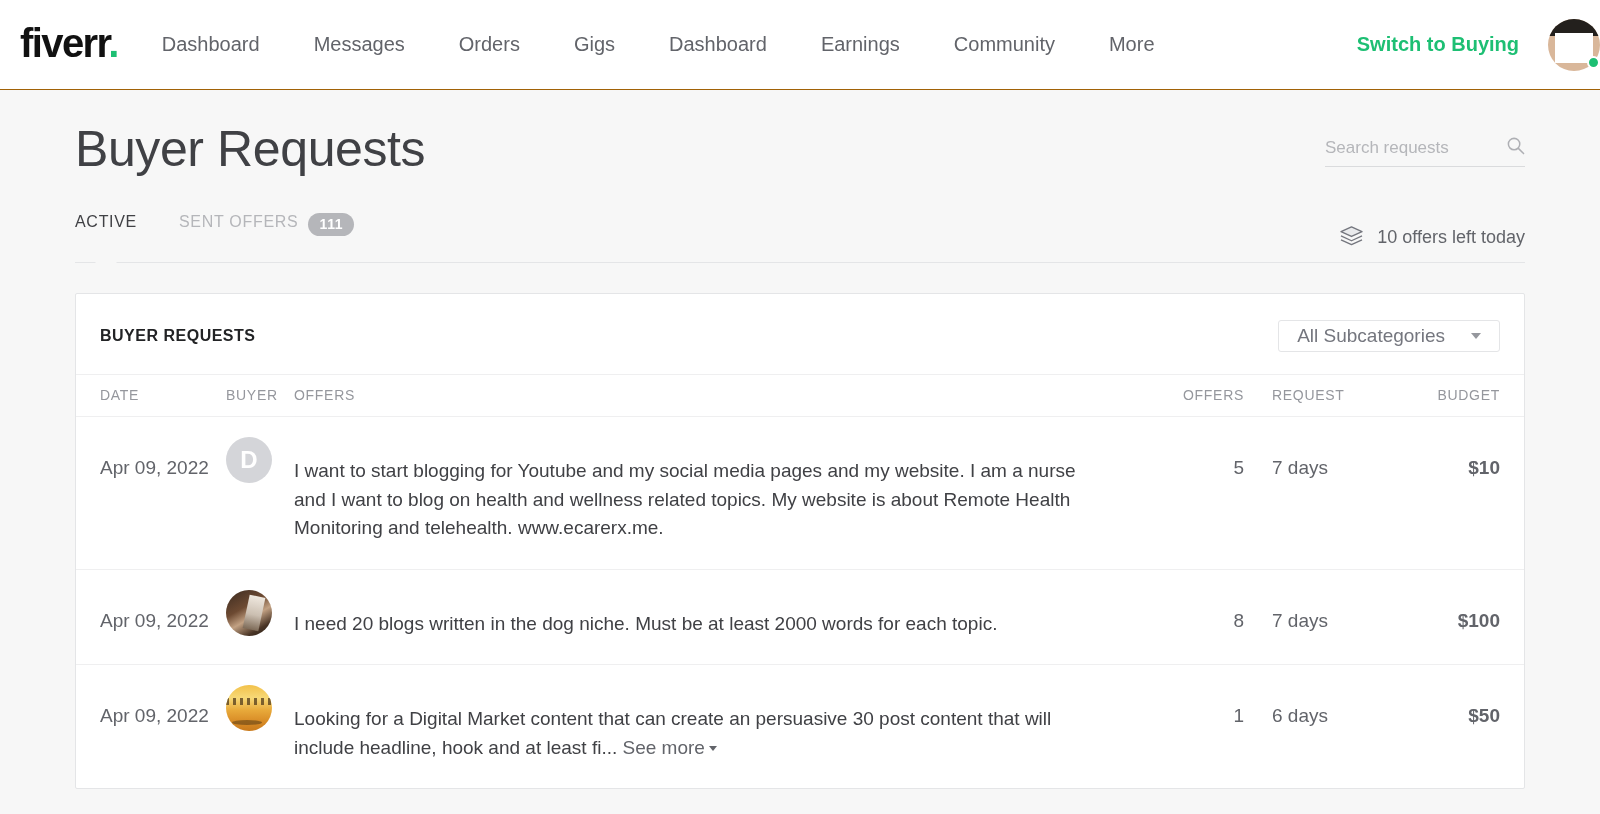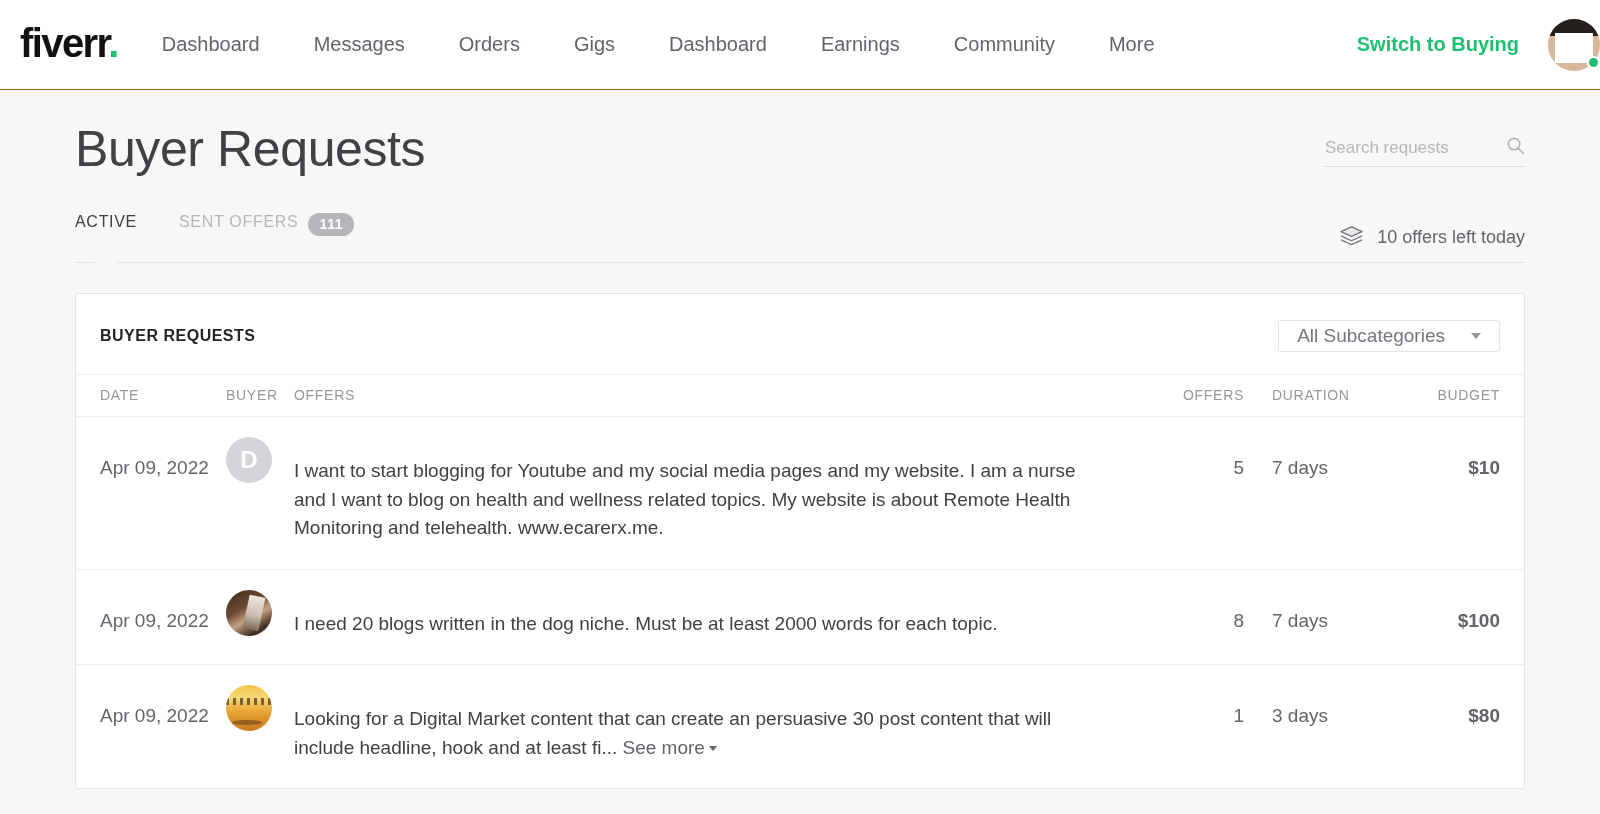--- a/index.html
+++ b/index.html
@@ -382,21 +382,21 @@
       </div>
     </div>
 
     <table>
       <thead>
         <tr>
           <th class="c-date">DATE</th>
           <th class="c-buyer">BUYER</th>
           <th class="c-req">OFFERS</th>
           <th class="c-off num">OFFERS</th>
-          <th class="c-dur">DURATION</th>
+          <th class="c-dur">REQUEST</th>
           <th class="c-bud">BUDGET</th>
         </tr>
       </thead>
       <tbody>
 
         <tr>
           <td class="t-date">Apr 09, 2022</td>
           <td class="t-buyer">
             <div class="av">
               <span class="av-letter">D</span>
@@ -426,20 +426,20 @@
         <tr>
           <td class="t-date">Apr 09, 2022</td>
           <td class="t-buyer">
             <div class="av av-photo-sunset"></div>
           </td>
           <td class="t-req">
             <span>Looking for a Digital Market content that can create an persuasive 30 post content that will include headline, hook and at least fi...</span>
             <span class="see-more"><span>See more</span><span class="tri-d"></span></span>
           </td>
           <td class="t-off">1</td>
-          <td class="t-dur">3 days</td>
-          <td class="t-bud">$80</td>
+          <td class="t-dur">6 days</td>
+          <td class="t-bud">$50</td>
         </tr>
 
       </tbody>
     </table>
   </div>
 </div>
 
 </body></html>

